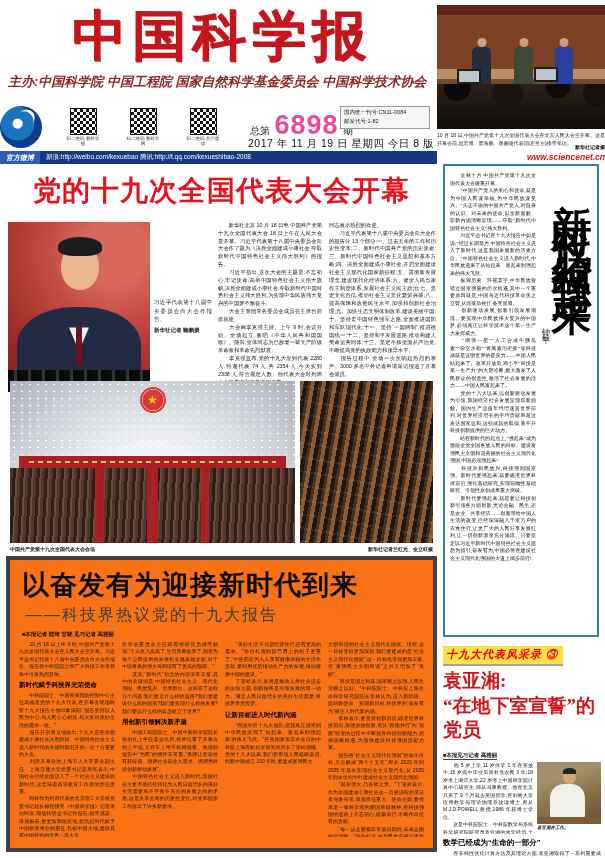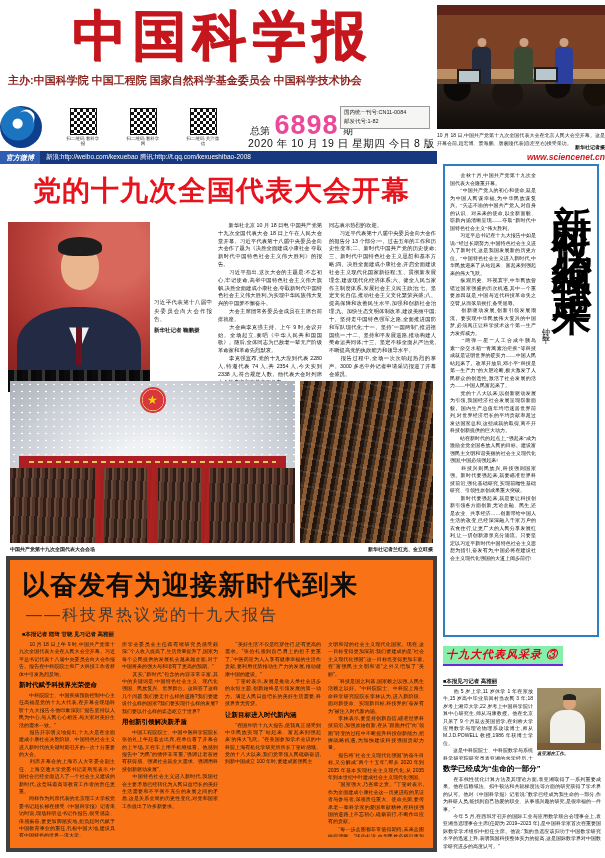--- a/index.html
+++ b/index.html
@@ -14,21 +14,21 @@
   .m-title {
     text-align:center; font-family:"DejaVu Serif", serif; font-weight:900;
     font-size:54px; line-height:1.25; color:#c4161c; letter-spacing:6px;
     text-shadow:1px 1px 0 #c4161c;
   }
   .m-en {
     text-align:center; font-family:"Liberation Serif", serif; font-weight:bold;
     font-size:15px; letter-spacing:5px; color:#101010;
     border-bottom:2px solid #141414; padding-bottom:3px;
   }
-  .m-org { font-size:11px; font-weight:bold; color:#8d2620; padding:3px 0 2px 0; }
+  .m-org { font-size:13px; font-weight:bold; color:#8d2620; padding:3px 0 2px 0;font-style:italic; }
   .logo { position:absolute; left:0; top:106px; width:42px; height:42px; border-radius:50%;
     background:radial-gradient(circle at 42% 42%, #ffffff 0 13%, #1b74c0 16% 48%, #0d3f8c 50% 100%); }
   .logo::after { content:""; position:absolute; top:3px; left:17px; width:17px; height:17px;
     border-radius:50%; border-top:3px solid #fff; transform:rotate(40deg); }
   .qr { position:absolute; top:108px; width:34px; text-align:center; }
   .qr .qr-box { width:27px; height:27px; margin:0 auto; border:1px solid #111;
     background:repeating-conic-gradient(#111 0% 25%, #fff 0% 50%) 0 0 / 6px 6px; }
   .qr .qr-label { font-size:4.5px; color:#333; line-height:1.2; margin-top:1px; }
   .issue { position:absolute; left:250px; top:110px; white-space:nowrap; }
   .issue .pre, .issue .suf { font-size:10px; color:#222; }
@@ -132,23 +132,23 @@
     border:2px solid #2d7fc1; background:#fff; padding:6px 5px; display:flex; }
   .ed-body { width:94px; font-size:5px; line-height:1.5; text-align:justify;
     font-family:"Liberation Serif", serif; color:#101010; white-space:pre-line; overflow:hidden; }
   .ed-author { writing-mode:vertical-rl; text-orientation:upright; font-size:8px;
     color:#222; margin:150px 1px 0 3px; letter-spacing:4px; }
   .ed-title { writing-mode:vertical-rl; text-orientation:upright; font-size:40px;
     font-weight:900; line-height:1; letter-spacing:13px; color:#000; margin-left:1px;
     font-family:"Liberation Sans", sans-serif; }
   
   .feature { position:absolute; left:443px; top:644px; width:158px; height:212px; }
-  .ft-tag { display:inline-block; background:#86efac; color:#e60012; font-weight:900;
+  .ft-tag { display:inline-block; background:#fde047; color:#e60012; font-weight:900;
     font-style:italic; font-size:11px; padding:1px 5px 2px 3px; letter-spacing:1px;
-    border-bottom:2px solid #6d28d9; }
+    border-bottom:2px solid #a3a3a3; }
   .ft-title { font-family:"Liberation Serif", serif; font-weight:900; color:#d41419;
     font-size:19px; line-height:1.3; margin-top:3px; }
   .ft-byline { display:inline-block; font-size:5.5px; font-weight:bold; color:#111;
     border-bottom:1px solid #444; margin:3px 0 2px 0; }
   .ft-row { display:flex; gap:4px; }
   .ft-intro { flex:1; font-size:5px; height:72px; }
   .ft-photo-wrap { width:64px; }
   .photo-yuan { position:relative; width:64px; height:62px;
     background:linear-gradient(160deg,#a08e68 0 30%,#857249 60%,#5f4e33); }
   .yu-person { position:absolute; bottom:9%; left:20%; width:55%; height:56%;
@@ -186,21 +186,21 @@
   </div>
   <div class="issue">
     <span class="pre">总第</span>
     <span class="num">6898</span>
     <span class="suf">期</span>
   </div>
   <div class="cnbox">
     <div>国内统一刊号:CN11-0084</div>
     <div>邮发代号:1-82</div>
   </div>
-  <div class="dateline">2020 年 10 月 19 日 星期四 今日 8 版</div>
+  <div class="dateline">2017 年 11 月 19 日 星期四 今日 8 版</div>
   <div class="weibo-bar">
     <span class="weibo-label">官方微博</span>
     <span class="weibo-text">新浪:http://weibo.com/kexuebao 腾讯:http://t.qq.com/kexueshibao-2008</span>
   </div>
 
   <div class="photo photo-interview">
     <div class="iv-fig iv-f1"></div>
     <div class="iv-fig iv-f2"></div>
     <div class="iv-fig iv-f3"></div>
     <div class="iv-front"></div>
@@ -298,20 +298,22 @@
 　　站在新时代的起点上,“强起来”成为激励全党全国各族人民的目标。建设富强民主文明和谐美丽的社会主义现代化强国,中国必须强起来!
 　　科技兴则民族兴,科技强则国家强。新时代要强起来,就要瞄准世界科技前沿,强化基础研究,实现前瞻性基础研究、引领性原创成果重大突破。
 　　新时代要强起来,就是要让科技创新引领各方面创新,无论金融、民生,还是农业、共享经济……创新带给中国人生活的改变,已经深深融入千家万户的衣食住行,让更广大的人民分享发展红利,让一切创新源泉充分涌流。只要坚定以习近平新时代中国特色社会主义思想为指引,奋发有为,中国必将在建设社会主义现代化强国的大道上阔步前行!</div>
     <div class="ed-author">钟科平</div>
     <div class="ed-title">新时代必须强起来</div>
   </div>
 
   <div class="feature">
     <div class="ft-tag">十九大代表风采录 ③</div>
     <div class="ft-title">
+      <div>袁亚湘:</div>
+      <div>“在地下室宣誓”的党员</div>
     </div>
     <div>
       <span class="ft-byline">■本报见习记者 高雅丽</span>
     </div>
     <div class="ft-row">
       <div class="ft-intro tiny">　　他 5 岁上学,11 岁休学 1 年在家放牛,15 岁高中毕业后回村当农民 3 年;18 岁考上湘潭大学,22 岁考上中国科学院计算中心研究生,师从冯康教授。他在北京只呆了 9 个月就去英国留学,在剑桥大学应用数学与理论物理系攻读博士,师从 M.J.D.POWELL 教授,1986 年获博士学位。
 　　这是中科院院士、中科院数学与系统科学研究院研究员袁亚湘的求学经历,十分顺利,他从山村走到国外,并与数学结下“不解之缘”。</div>
       <div class="ft-photo-wrap">
         <div class="photo-yuan">
           <div class="yu-person"></div>

